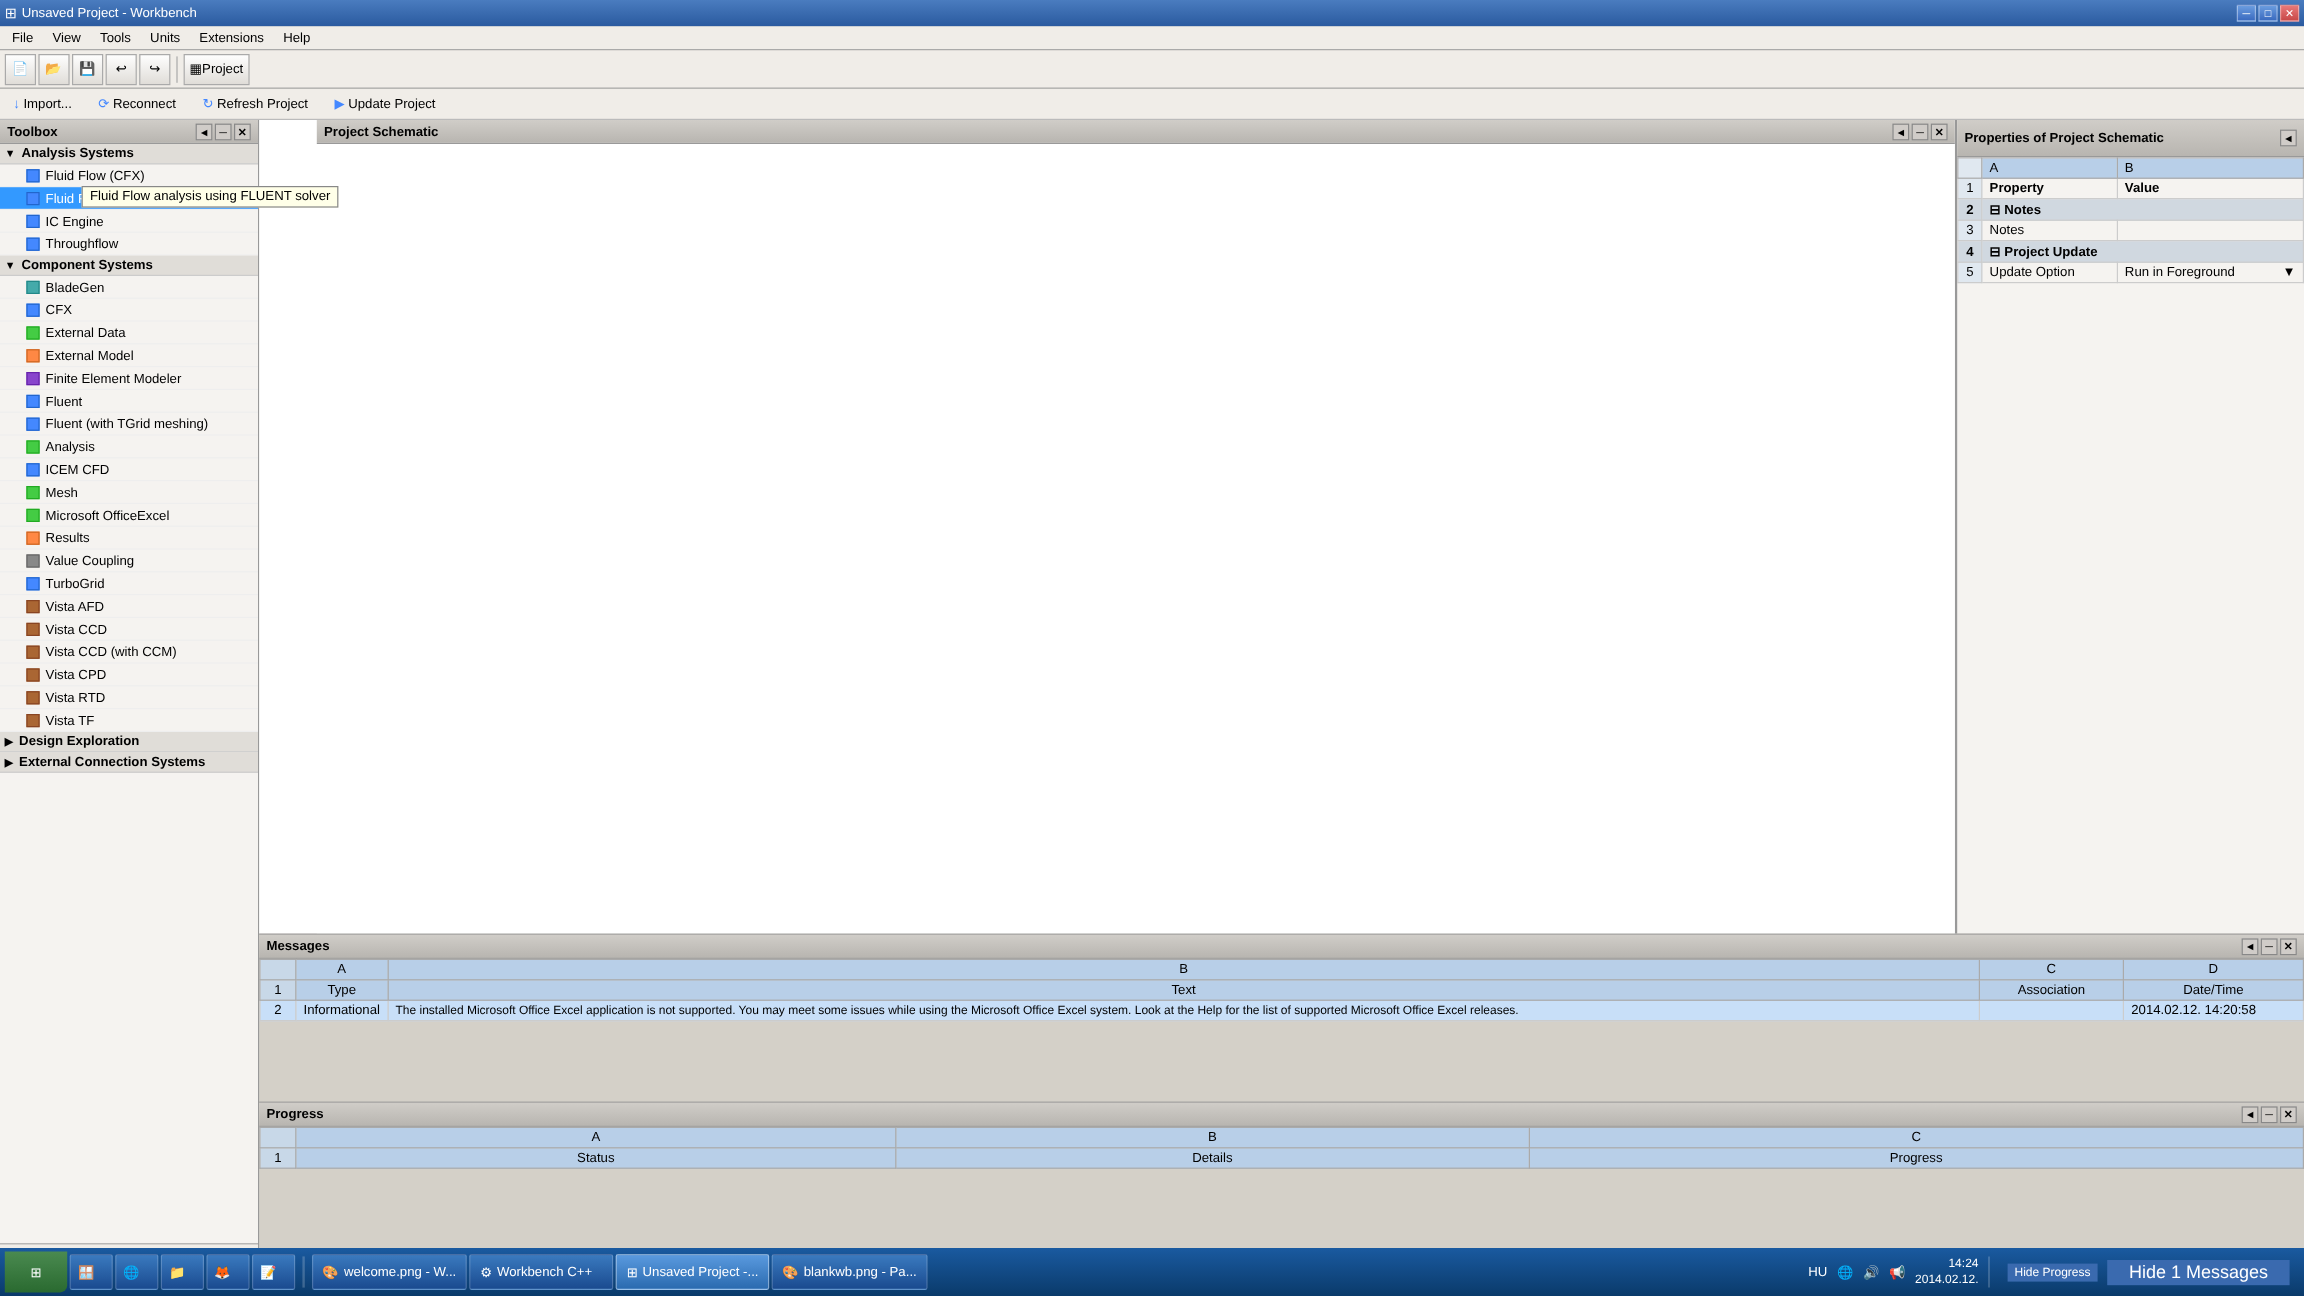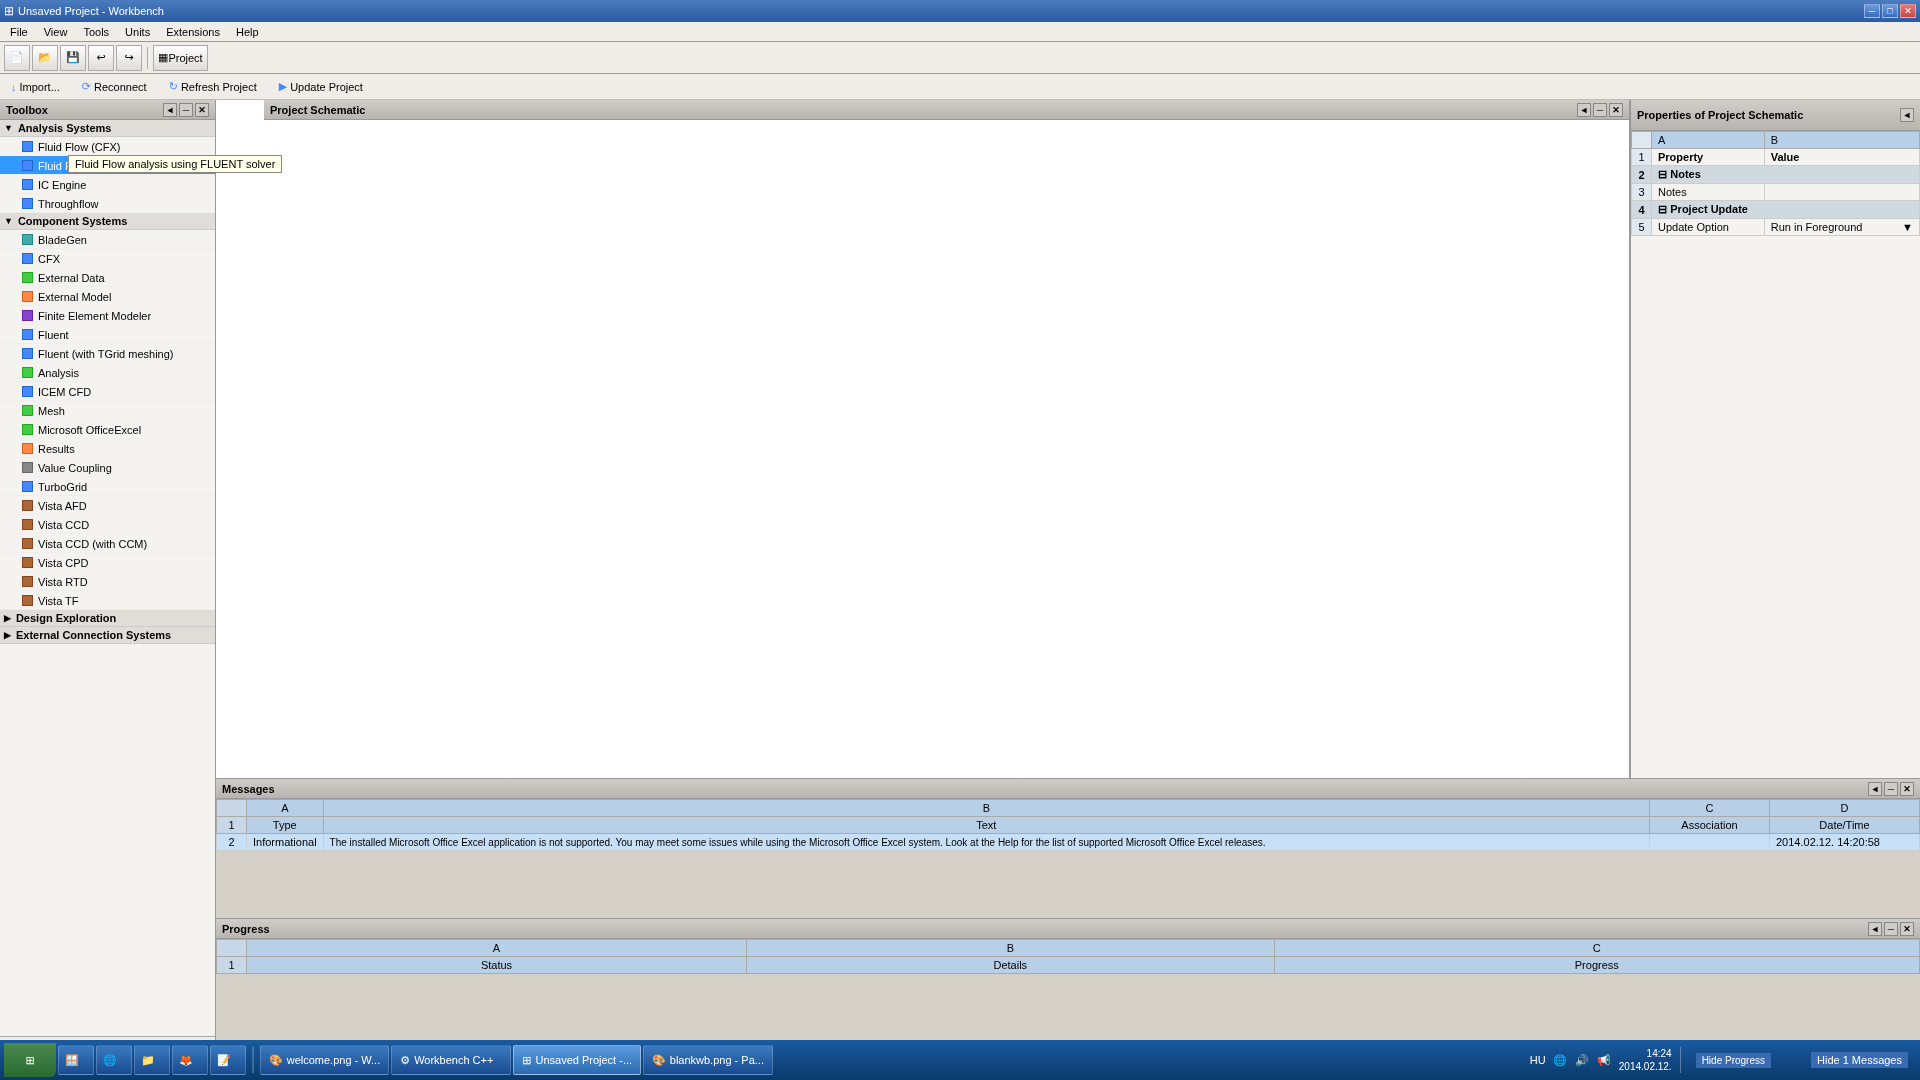--- a/index.html
+++ b/index.html
@@ -813,15 +813,15 @@
     <span>HU</span>
     <span>🌐</span>
     <span>🔊</span>
     <span>📢</span>
     <div class="taskbar-clock">
       <div>14:24</div>
       <div>2014.02.12.</div>
     </div>
     <div style="width:8px; height:26px; border-left:1px solid rgba(255,255,255,0.3); cursor:pointer;"></div>
     <div style="background:#3a6aaf; padding:2px 6px; font-size:10px; cursor:pointer;">Hide Progress</div>
-    <div style="background:#3a6aaf; padding:2px 6px; font-size:11px; cursor:pointer;margin-left:32px;">Hide 1 Messages</div>
+    <div style="background:#3a6aaf; padding:2px 18px; font-size:15px; cursor:pointer;">Hide 1 Messages</div>
   </div>
 </div>
 
 </body></html>

